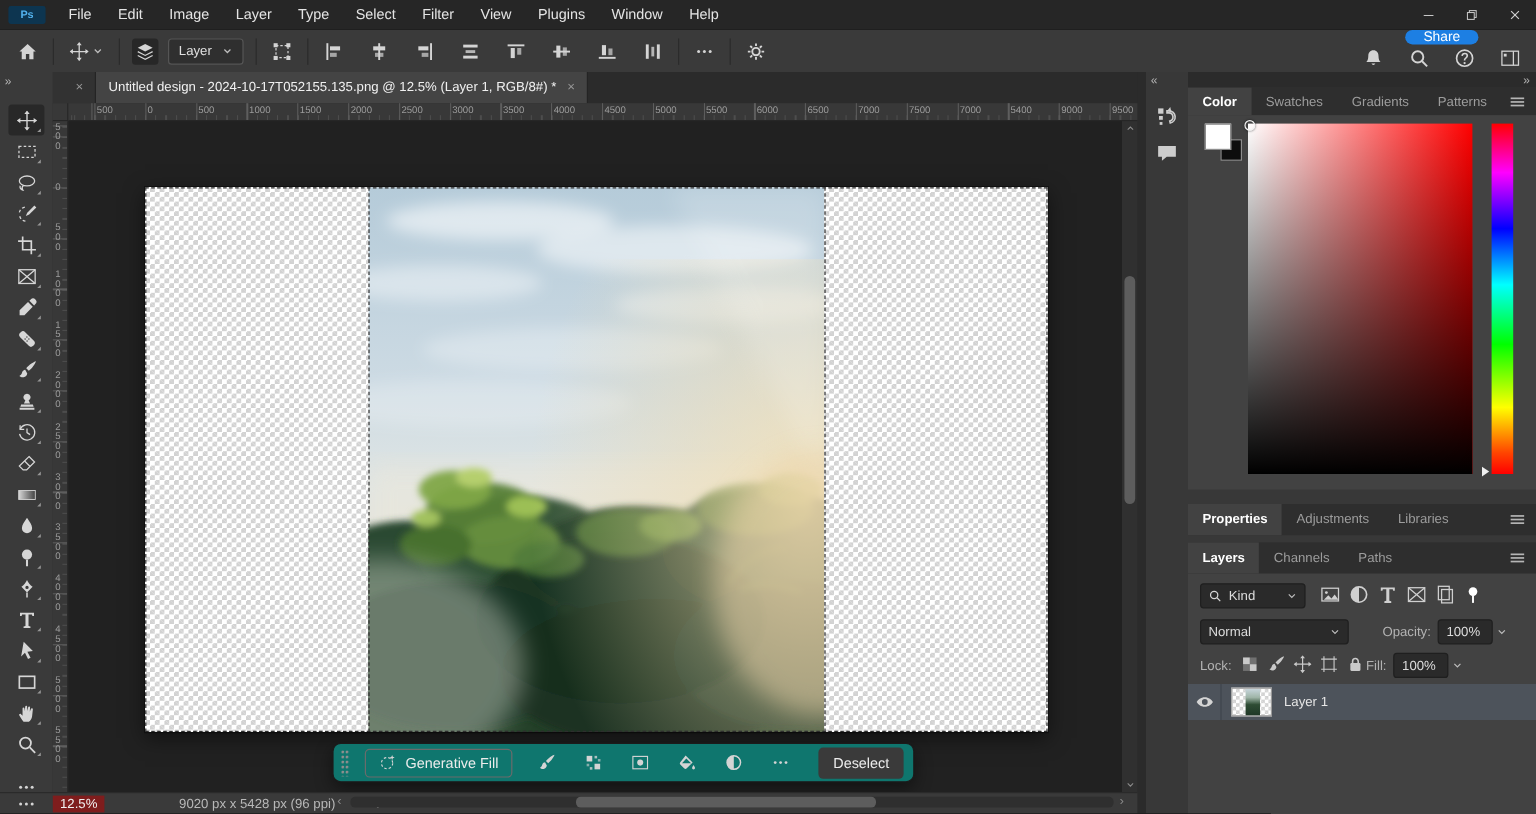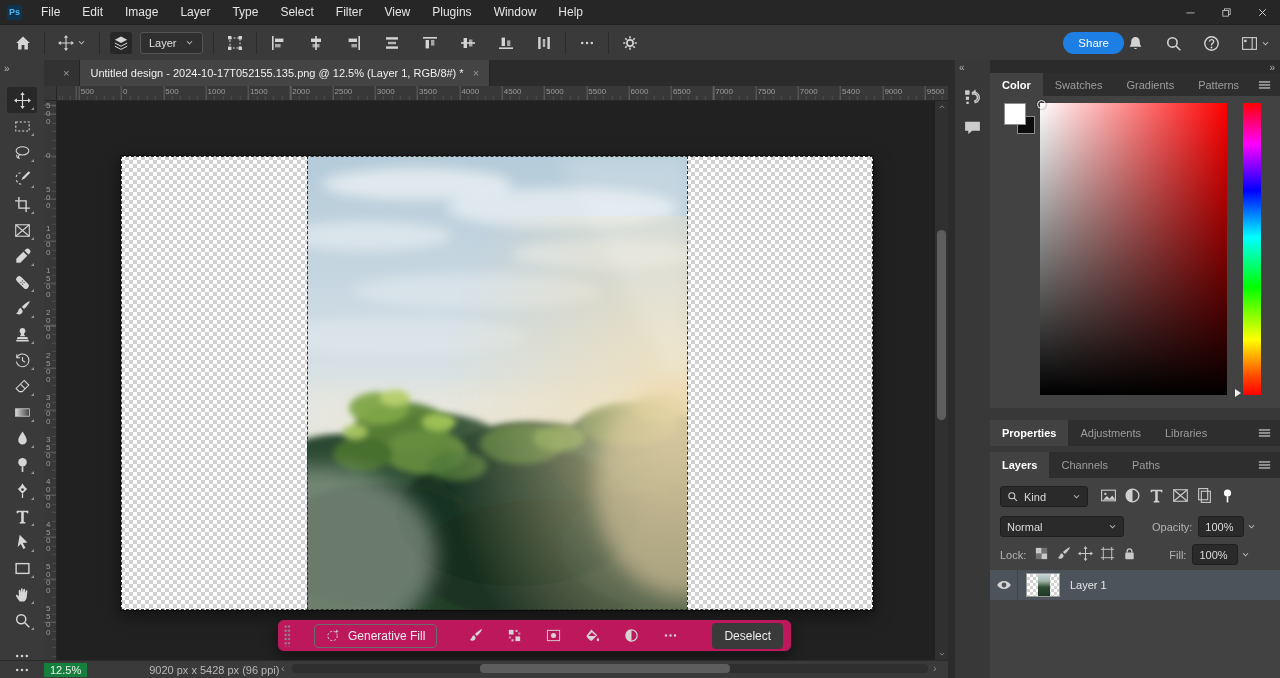--- a/index.html
+++ b/index.html
@@ -3,38 +3,38 @@
 <meta charset="utf-8">
 <style>
   html,body{margin:0;padding:0;background:#1a1a1a;}
   *{box-sizing:border-box;}
   .app{position:relative;width:1280px;height:678px;background:#2d2d2d;overflow:hidden;
        font-family:"Liberation Sans","DejaVu Sans",sans-serif;color:#d8d8d8;-webkit-font-smoothing:antialiased;}
   .ic{display:inline-flex;width:16px;height:16px;color:#d4d4d4;flex:0 0 auto;}
   .ic svg{width:100%;height:100%;}
   
   .titlebar{position:absolute;left:0;top:0;width:1280px;height:24px;background:#262626;display:flex;align-items:center;}
-  .psbadge{width:15px;height:15px;margin:0 8px 0 7px;background:#0d3550;color:#54b4f0;font-size:9px;font-weight:bold;
+  .psbadge{width:31px;height:15px;margin:0 8px 0 7px;background:#0d3550;color:#54b4f0;font-size:9px;font-weight:bold;
            border-radius:2px;display:flex;align-items:center;justify-content:center;}
   .menus{display:flex;}
   .menus span{padding:0 11px;font-size:12px;color:#e4e4e4;line-height:24px;cursor:default;}
   .winctl{margin-left:auto;display:flex;height:24px;}
   .winctl .wbtn{width:36px;display:flex;align-items:center;justify-content:center;}
   .winctl .ic{width:13px;height:13px;color:#cfcfcf;}
   
   .optionsbar{position:absolute;left:0;top:24px;width:1280px;height:36px;background:#3a3a3a;border-top:1px solid #1f1f1f;
               display:flex;align-items:center;padding-left:12px;}
   .vsep{width:1px;height:22px;background:#2b2b2b;margin:0 10px;}
   .obtn{display:flex;align-items:center;gap:3px;padding:3px;border-radius:3px;}
   .obtn.pressed{background:#272727;}
   .chev8{width:9px;height:9px;color:#bdbdbd;}
   .tool-preset{display:flex;align-items:center;gap:8px;background:#2f2f2f;border:1px solid #555;border-radius:3px;
                height:22px;padding:0 8px;font-size:11px;color:#e0e0e0;margin-left:8px;}
   .aligns{display:flex;align-items:center;gap:16px;}
-  .opt-right{position:absolute;right:10px;top:0;height:36px;display:flex;align-items:center;gap:0;}
+  .opt-right{position:absolute;right:10px;top:0;height:36px;display:flex;align-items:center;gap:0;flex-direction:column;}
   .share{background:#1d7fe3;color:#fff;font-size:11.5px;border:none;border-radius:12px;height:22px;padding:0 15px;
          display:flex;align-items:center;}
   
   .tabstrip{position:absolute;left:44px;top:60px;width:904px;height:26px;background:#2b2b2b;display:flex;}
   .dtab{display:flex;align-items:center;height:26px;padding:0 10px;font-size:11px;background:#323232;color:#a6a6a6;
         border-right:1px solid #242424;max-width:430px;white-space:nowrap;}
   .dtab.active{background:#444444;color:#f0f0f0;}
   .dtab .x{margin-left:9px;color:#9a9a9a;font-size:11px;}
   
   .toolbar{position:absolute;left:0;top:60px;width:44px;height:600px;background:#3a3a3a;}
@@ -73,29 +73,29 @@
   .antline{position:absolute;top:0;bottom:0;width:0;border-left:1px dashed #2e2e2e;pointer-events:none;}
   
   .vscroll{position:absolute;left:935px;top:101px;width:13px;height:559px;background:#303030;}
   .vscroll .thumb{position:absolute;left:2px;top:129px;width:9px;height:190px;background:#5d5d5d;border-radius:5px;}
   .sarrow{position:absolute;width:13px;height:12px;display:flex;align-items:center;justify-content:center;color:#8a8a8a;}
   .sarrow .ic{width:8px;height:8px;color:#8a8a8a;}
   
   .statusbar{position:absolute;left:0;top:660px;width:948px;height:18px;background:#3a3a3a;border-top:1px solid #2a2a2a;
              display:flex;align-items:center;font-size:11px;}
   .statusbar .more{width:44px;display:flex;justify-content:center;}
-  .zoomfield{color:#f0f0f0;background:#15803d;padding:1px 6px;}
+  .zoomfield{color:#f0f0f0;background:#7f1d1d;padding:1px 6px;}
   .docinfo{color:#b8b8b8;margin-left:62px;}
   .statchev{color:#9a9a9a;margin-left:34px;font-size:12px;}
   .hscroll{position:absolute;left:292px;top:664px;width:636px;height:9px;background:#2f2f2f;border-radius:4px;}
   .hscroll .thumb{position:absolute;left:188px;top:0;width:250px;height:9px;background:#5d5d5d;border-radius:4px;}
   .harrow{position:absolute;top:662px;color:#8a8a8a;font-size:11px;}
   
-  .taskbar{position:absolute;left:277px;top:619px;height:33px;background:#be185d;border:1px solid #1b1b1b;border-radius:7px;
-           box-shadow:0 5px 14px rgba(0,0,0,.45);display:flex;align-items:center;padding:0 8px 0 6px;gap:23px;}
+  .taskbar{position:absolute;left:277px;top:619px;height:33px;background:#0f766e;border:1px solid #1b1b1b;border-radius:7px;
+           box-shadow:0 5px 14px rgba(0,0,0,.45);display:flex;align-items:center;padding:0 8px 0 6px;gap:13px;}
   .drag-handle{width:7px;height:22px;background-image:radial-gradient(circle at 1.6px 1.6px,#8e8e8e 1px,transparent 1.4px);
                background-size:3.5px 4.2px;}
   .genfill{display:flex;align-items:center;gap:7px;border:1px solid #6b6b6b;border-radius:4px;height:24px;padding:0 11px;
            font-size:12px;color:#ececec;background:transparent;}
   .tbicon{width:30px;height:24px;display:flex;align-items:center;justify-content:center;border-radius:4px;}
   .tbicon .ic{width:15px;height:15px;}
   .deselect{background:#3a3a3a;border-radius:4px;height:26px;display:flex;align-items:center;padding:0 12px;
             font-size:12px;color:#ececec;margin-left:4px;}
   
   .rdivider{position:absolute;left:948px;top:60px;width:7px;height:618px;background:#2b2b2b;}
@@ -971,21 +971,21 @@
                   <path d="M3.5 1v14M12.5 1v14M1 3.5h14M1 12.5h14"></path>
                 </svg>
               </span></span>
             <span><span class="ic" style="width: 15px; height: 15px;">
                 <svg viewBox="0 0 16 16" fill="currentColor">
                   <rect x="3.5" y="7" width="9" height="7" rx="1"></rect>
                   <path d="M5.5 7V5.5a2.5 2.5 0 015 0V7" fill="none" stroke="currentColor" stroke-width="1.4"></path>
                 </svg>
               </span></span>
           </span>
-        <span class="label-dim" style="margin-left:32px;">Fill:</span>
+        <span class="label-dim" style="margin-left:1px;">Fill:</span>
         <span class="ddbox" style="width:46px;margin-left:6px;">
           <span>100%</span>
         </span>
         <span class="ic chev8" style="margin-left:3px;">
             <svg viewBox="0 0 16 16" fill="none" stroke="currentColor" stroke-width="1.8">
               <path d="M3.5 5.8L8 10.3l4.5-4.5"></path>
             </svg>
           </span>
       </div>
       <div class="layerrow" style="top:92px;">

